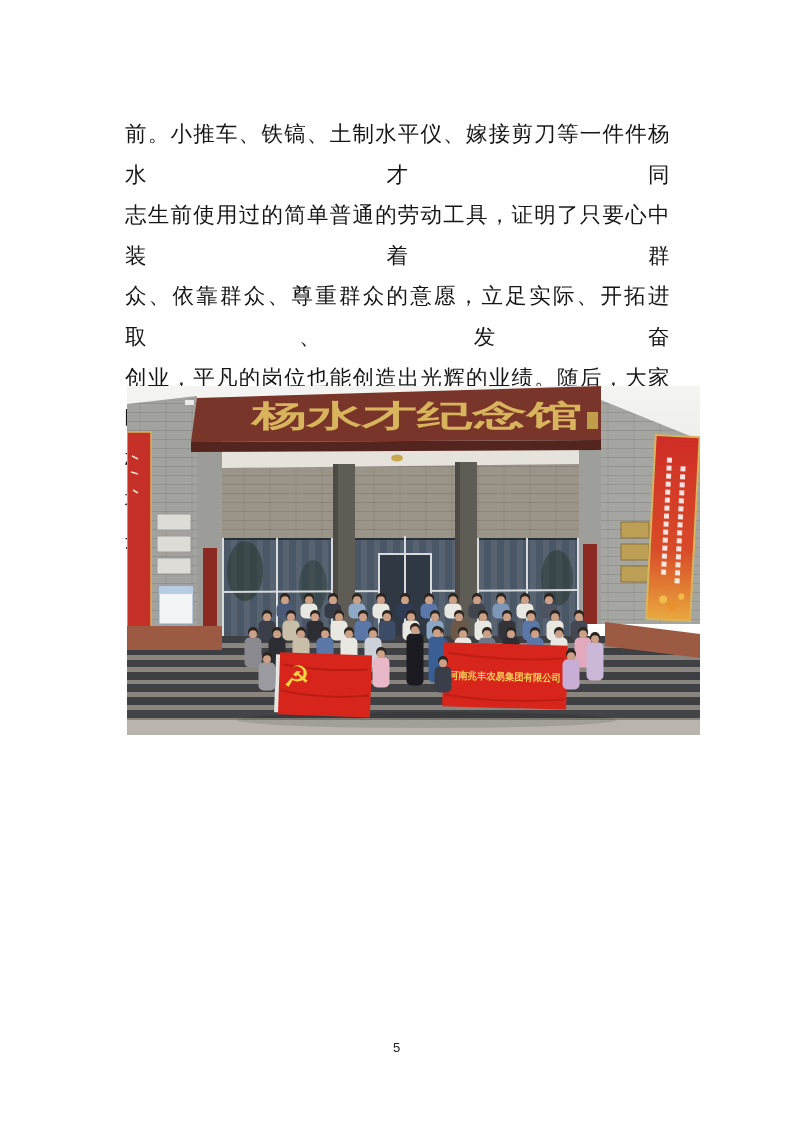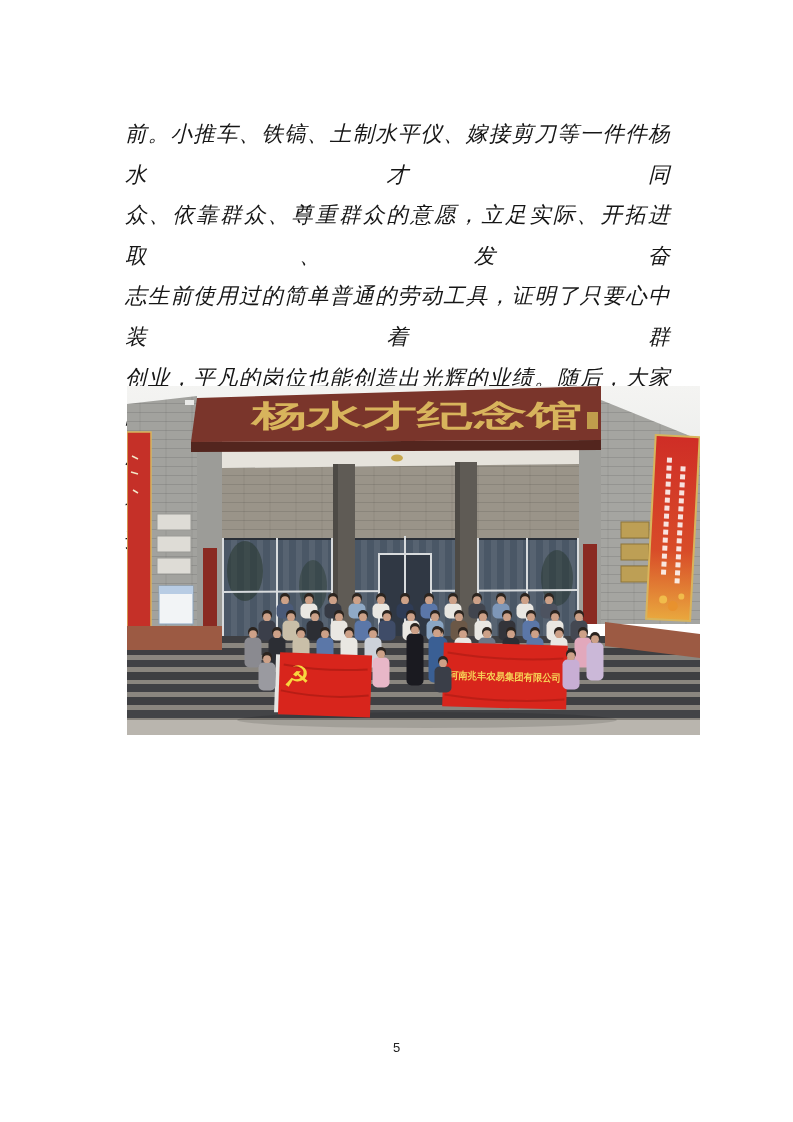--- a/index.html
+++ b/index.html
@@ -14,21 +14,20 @@
     position:absolute;
     left:125px;top:114px;width:545px;
     font-size:21.5px;
     line-height:40.6px;
     color:#161616;
     letter-spacing:.5px;
   }
   .body-text .jl{
     text-align:justify;
     text-align-last:justify;
-    font-style:italic;
   }
   .body-text .last{
     text-align:left;
   }
   .photo{
     position:absolute;
     left:127px;top:386px;
     width:640px;height:349px;
   }
   .photo svg{display:block;}
@@ -52,22 +51,22 @@
     font-family:"DejaVu Sans",sans-serif;
   }
 </style>
 </head>
 <body>
 
 <div class="page">
 
   <div class="body-text">
     <div class="jl">前。小推车、铁镐、土制水平仪、嫁接剪刀等一件件杨水才同</div>
+    <div class="jl">志生前使用过的简单普通的劳动工具，证明了只要心中装着群</div>
     <div class="jl">众、依靠群众、尊重群众的意愿，立足实际、开拓进取、发奋</div>
-    <div class="jl">志生前使用过的简单普通的劳动工具，证明了只要心中装着群</div>
     <div class="jl">创业，平凡的岗位也能创造出光辉的业绩。随后，大家瞻仰了</div>
     <div class="jl">杨水才烈士墓碑，在杨水才烈士墓碑前默哀鞠躬，深深地缅怀</div>
     <div class="last">这位党的好儿女、干部的好榜样、群众的好带头人。</div>
   </div>
 
   <div class="photo">
     <svg width="573" height="349" viewBox="0 0 573 349">
       <defs>
         <linearGradient id="sky" x1="0" y1="0" x2="0" y2="1">
           <stop offset="0" stop-color="#f4f4f2"></stop>

